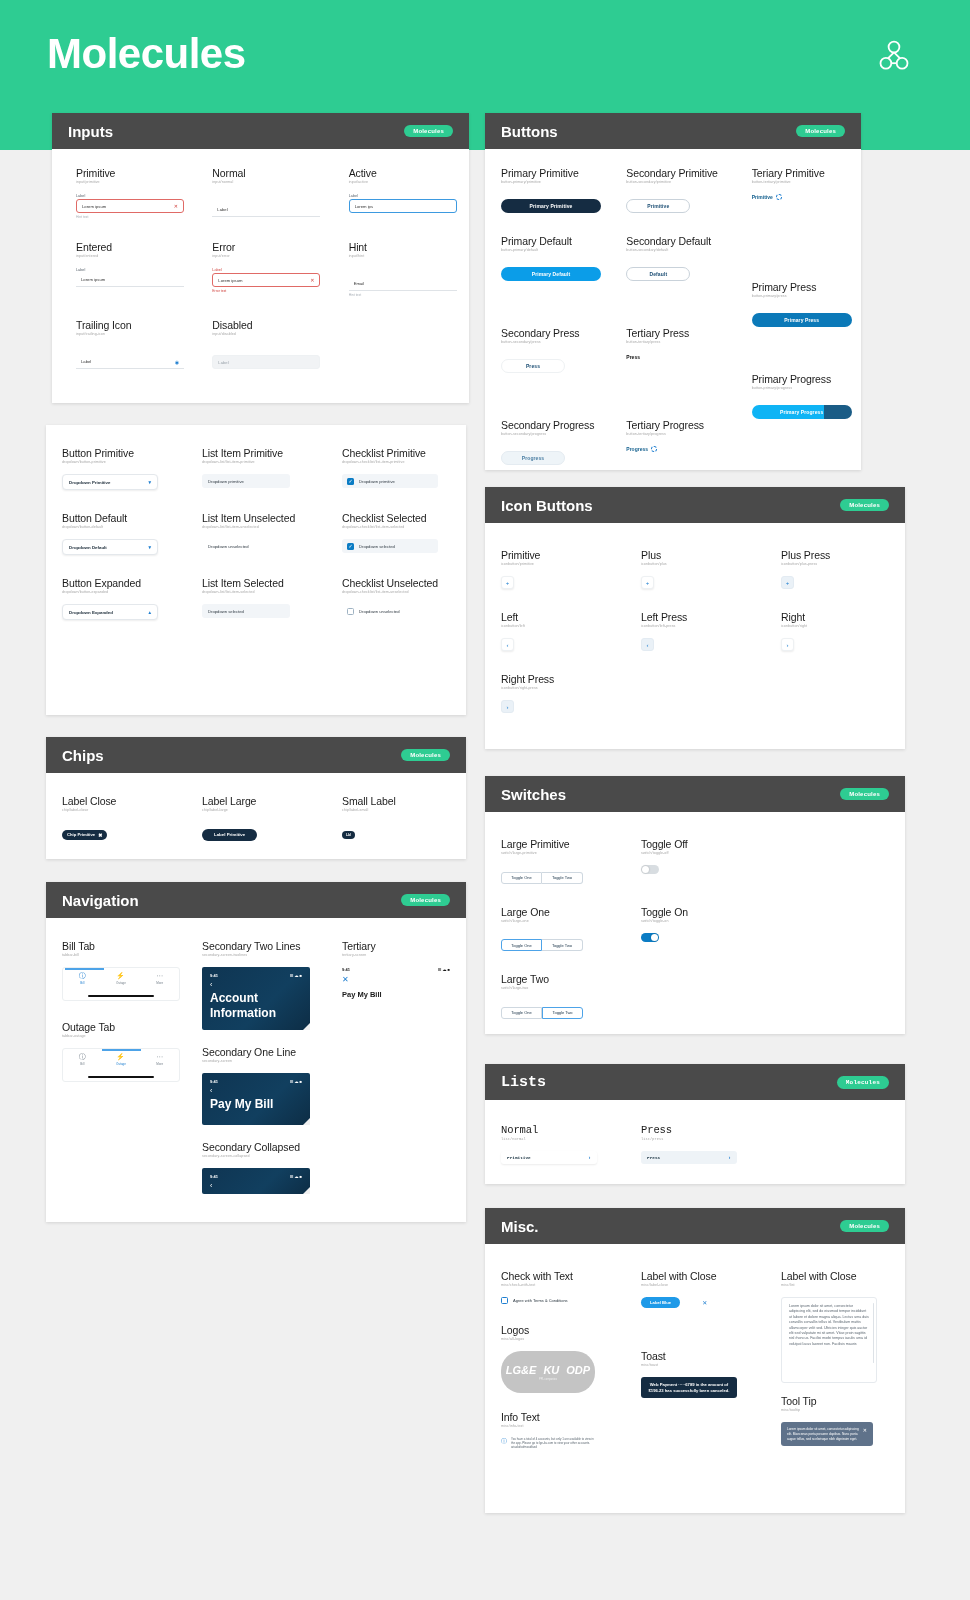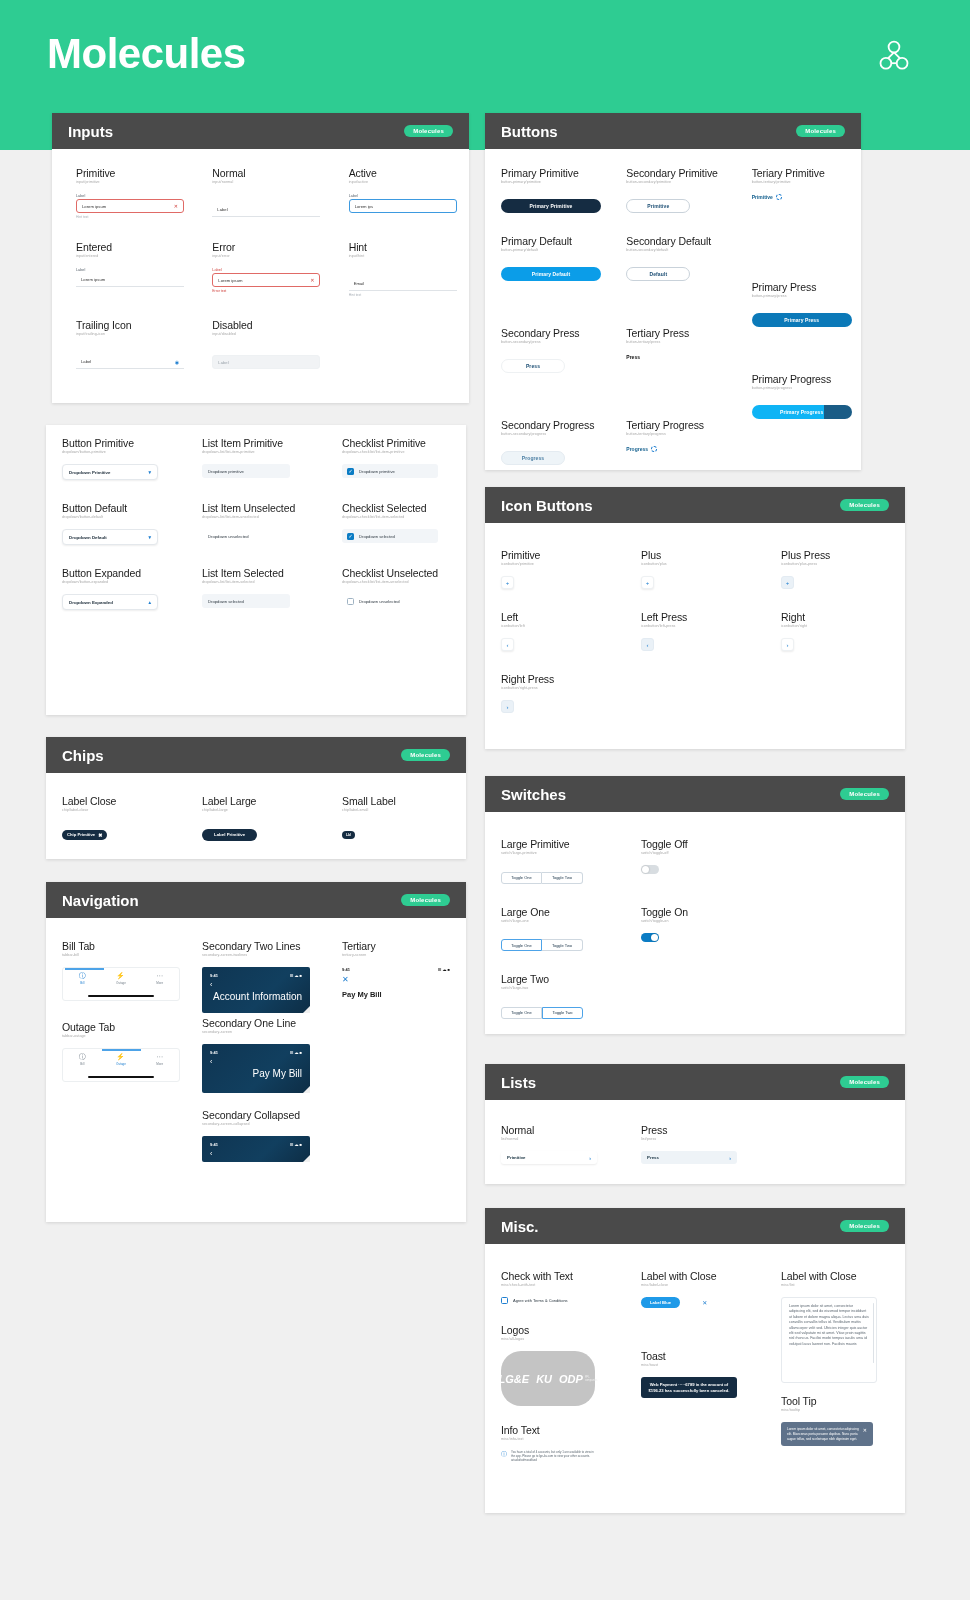--- a/index.html
+++ b/index.html
@@ -120,21 +120,21 @@
   .tab-underline { position: absolute; top: 0; height: 1.5px; background: #4da3e8; width: 33.33%; }
   .home-ind { position: absolute; bottom: 3px; left: 50%; transform: translateX(-50%);
     width: 66px; height: 2px; background: #111; border-radius: 2px; }
 
   .phone {
     width: 108px; background: linear-gradient(135deg,#0f3552 0%, #113f5f 60%, #0d2d45 100%);
     border-radius: 2px; position: relative; padding: 6px 8px 9px 8px; color: #fff;
   }
   .ph-status { display: flex; justify-content: space-between; align-items:center; font-size: 4px; font-weight: bold; }
   .ph-back { font-size: 7px; margin: 3px 0 3px 0; line-height: 1;}
-  .ph-title { font-size: 10px; font-weight: normal; line-height: 1.25; text-align: right; }
+  .ph-title { font-size: 12px; font-weight: bold; line-height: 1.25; }
   .ph-corner { position:absolute; right:0; bottom:0; border-style: solid;
      border-width: 0 0 7px 7px; border-color: transparent transparent #f0f0f0 transparent; }
   .tert-screen { width: 108px; }
   .tert-status { display:flex; justify-content: space-between; font-size: 4px; color:#1b1b1b; font-weight:bold;}
   .tert-x { color: #1f7fd0; font-size: 8px; margin: 4px 0 6px 0; line-height:1;}
   .tert-title { font-size: 7.5px; font-weight: bold; color: #1b1b1b; }
 
   
   .icon-btn {
     width: 13px; height: 13px; border-radius: 3px; background: #fff;
@@ -164,21 +164,21 @@
     width: 96px; height: 13px; background: #fff; border-radius: 3px;
     display:flex; align-items:center; padding: 0 6px; font-size: 4.4px;
     font-weight: bold; color: #16303f; box-shadow: 0 1px 2px rgba(0,0,0,.08);
   }
   .list-row.press { background: #eef3f7; box-shadow: none; }
   .list-chev { margin-left:auto; color:#1f7fd0; font-size: 5px; }
 
   
   .chk-text { display:flex; align-items:center; gap:5px; font-size:4px; color:#2b3740; }
   .chk-sq { width: 7px; height:7px; border:1px solid #1f7fd0; border-radius:1.5px; background:#fff;}
-  .logo-box { width: 94px; height: 55px; background: #c4c4c4; display:flex; flex-direction:row;
+  .logo-box { width: 94px; height: 42px; background: #c4c4c4; display:flex; flex-direction:column;
       align-items:center; justify-content:center; gap: 2px; border-radius: 20px; }
   .logo-row { display:flex; gap:7px; color:#fff; font-weight:bold; font-size:11px; font-style: italic; }
   .logo-sub { font-size: 2.6px; color:#eee; }
   .info-row { display:flex; gap:4px; width: 94px; }
   .info-ic { color:#1f7fd0; font-size:6px; line-height:1; }
   .info-txt { font-size: 2.9px; color:#5b6670; line-height:1.35; }
   .blue-pill { background:#1f9ae8; color:#fff; font-size:4.2px; font-weight:bold;
     border-radius:7px; padding: 3px 9px; display:inline-block;}
   .close-x { color:#1f7fd0; font-size:6px; }
   .toast { width: 96px; background:#152c42; color:#fff; border-radius:3px;
@@ -392,21 +392,21 @@
       <div class="item-path">button-tertiary/progress</div>
       <div class="tert">
         <span>Progress</span>
         <span class="spin"></span>
       </div>
     </div>
   </div>
 </div>
 
 <div class="panel" style="left:46px; top:425px; width:420px; height:290px;">
-  <div class="panel-body grid3" style="padding-top:12px;">
+  <div class="panel-body grid3" style="padding-top:22px;">
     <div class="cell">
       <div class="item-label">Button Primitive</div>
       <div class="item-path">dropdown/button-primitive</div>
       <div class="dd-btn">
         <span>Dropdown Primitive</span>
         <span class="dd-caret">▾</span>
       </div>
     </div>
     <div class="cell">
       <div class="item-label">List Item Primitive</div>
@@ -633,21 +633,21 @@
           <div class="ph-status">
             <span>9:41</span>
             <span>☰ ☁ ■</span>
           </div>
           <div class="ph-back">‹</div>
           <div class="ph-title">Account Information</div>
           <div class="ph-corner"></div>
         </div>
       </div>
 
-      <div style="margin-top:4px;">
+      <div style="margin-top:16px;">
         <div class="item-label">Secondary One Line</div>
         <div class="item-path">secondary-screen</div>
         <div class="phone" style="padding-bottom:13px;">
           <div class="ph-status">
             <span>9:41</span>
             <span>☰ ☁ ■</span>
           </div>
           <div class="ph-back">‹</div>
           <div class="ph-title">Pay My Bill</div>
           <div class="ph-corner"></div>
@@ -737,21 +737,21 @@
       <div class="seg">
         <div>Toggle One</div>
         <div class="on">Toggle Two</div>
       </div>
     </div>
     <div class="cell"></div>
       <div class="cell"></div>
   </div>
 </div>
 
-<div class="panel" style="left:485px; top:1064px; width:420px; height:120px;">
+<div class="panel" style="left:485px; top:1064px; width:420px; height:120px;font-family:Liberation Mono, monospace;">
   <div class="panel-head">
     <span class="panel-title">Lists</span>
     <span class="badge">Molecules</span>
   </div>
   <div class="panel-body grid3" style="padding-top:24px;">
     <div class="cell">
       <div class="item-label">Normal</div>
       <div class="item-path">list/normal</div>
       <div class="list-row">
         <span>Primitive</span>

